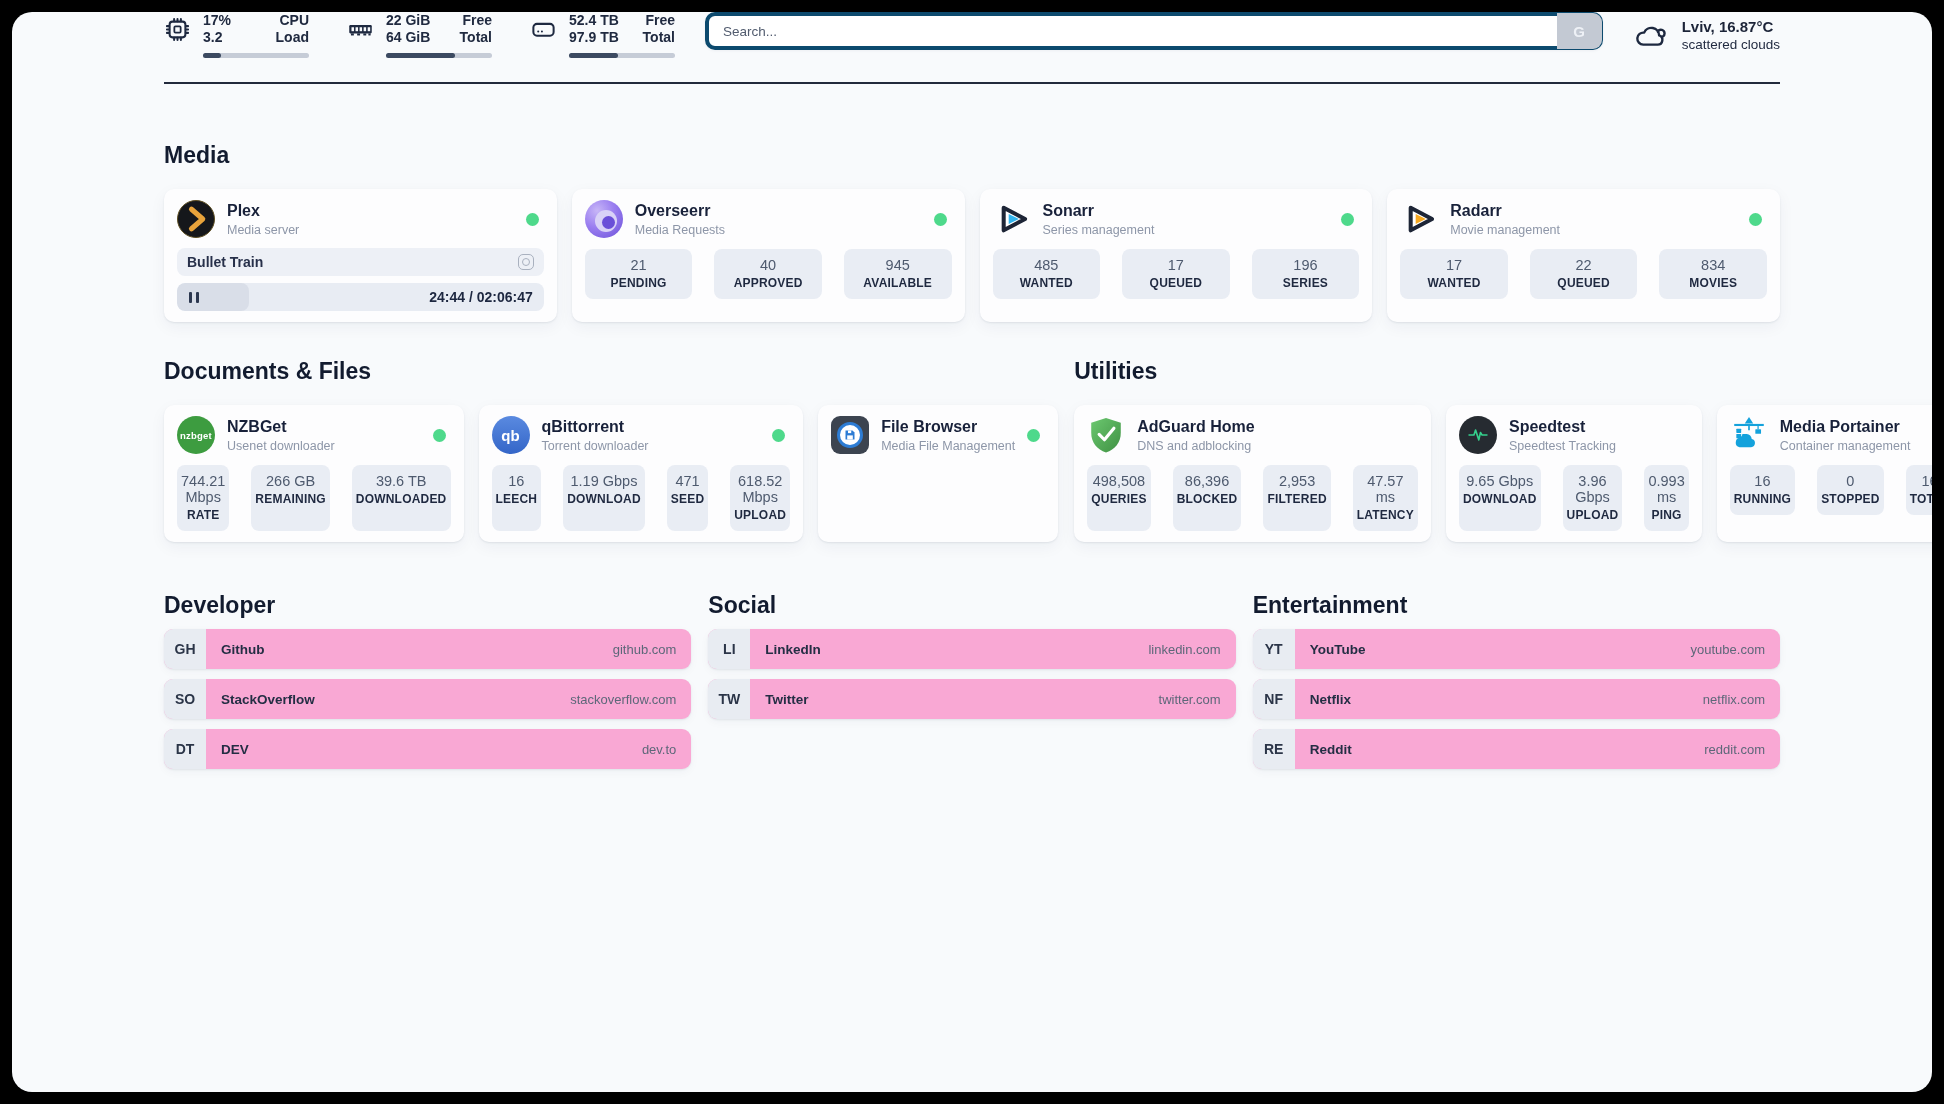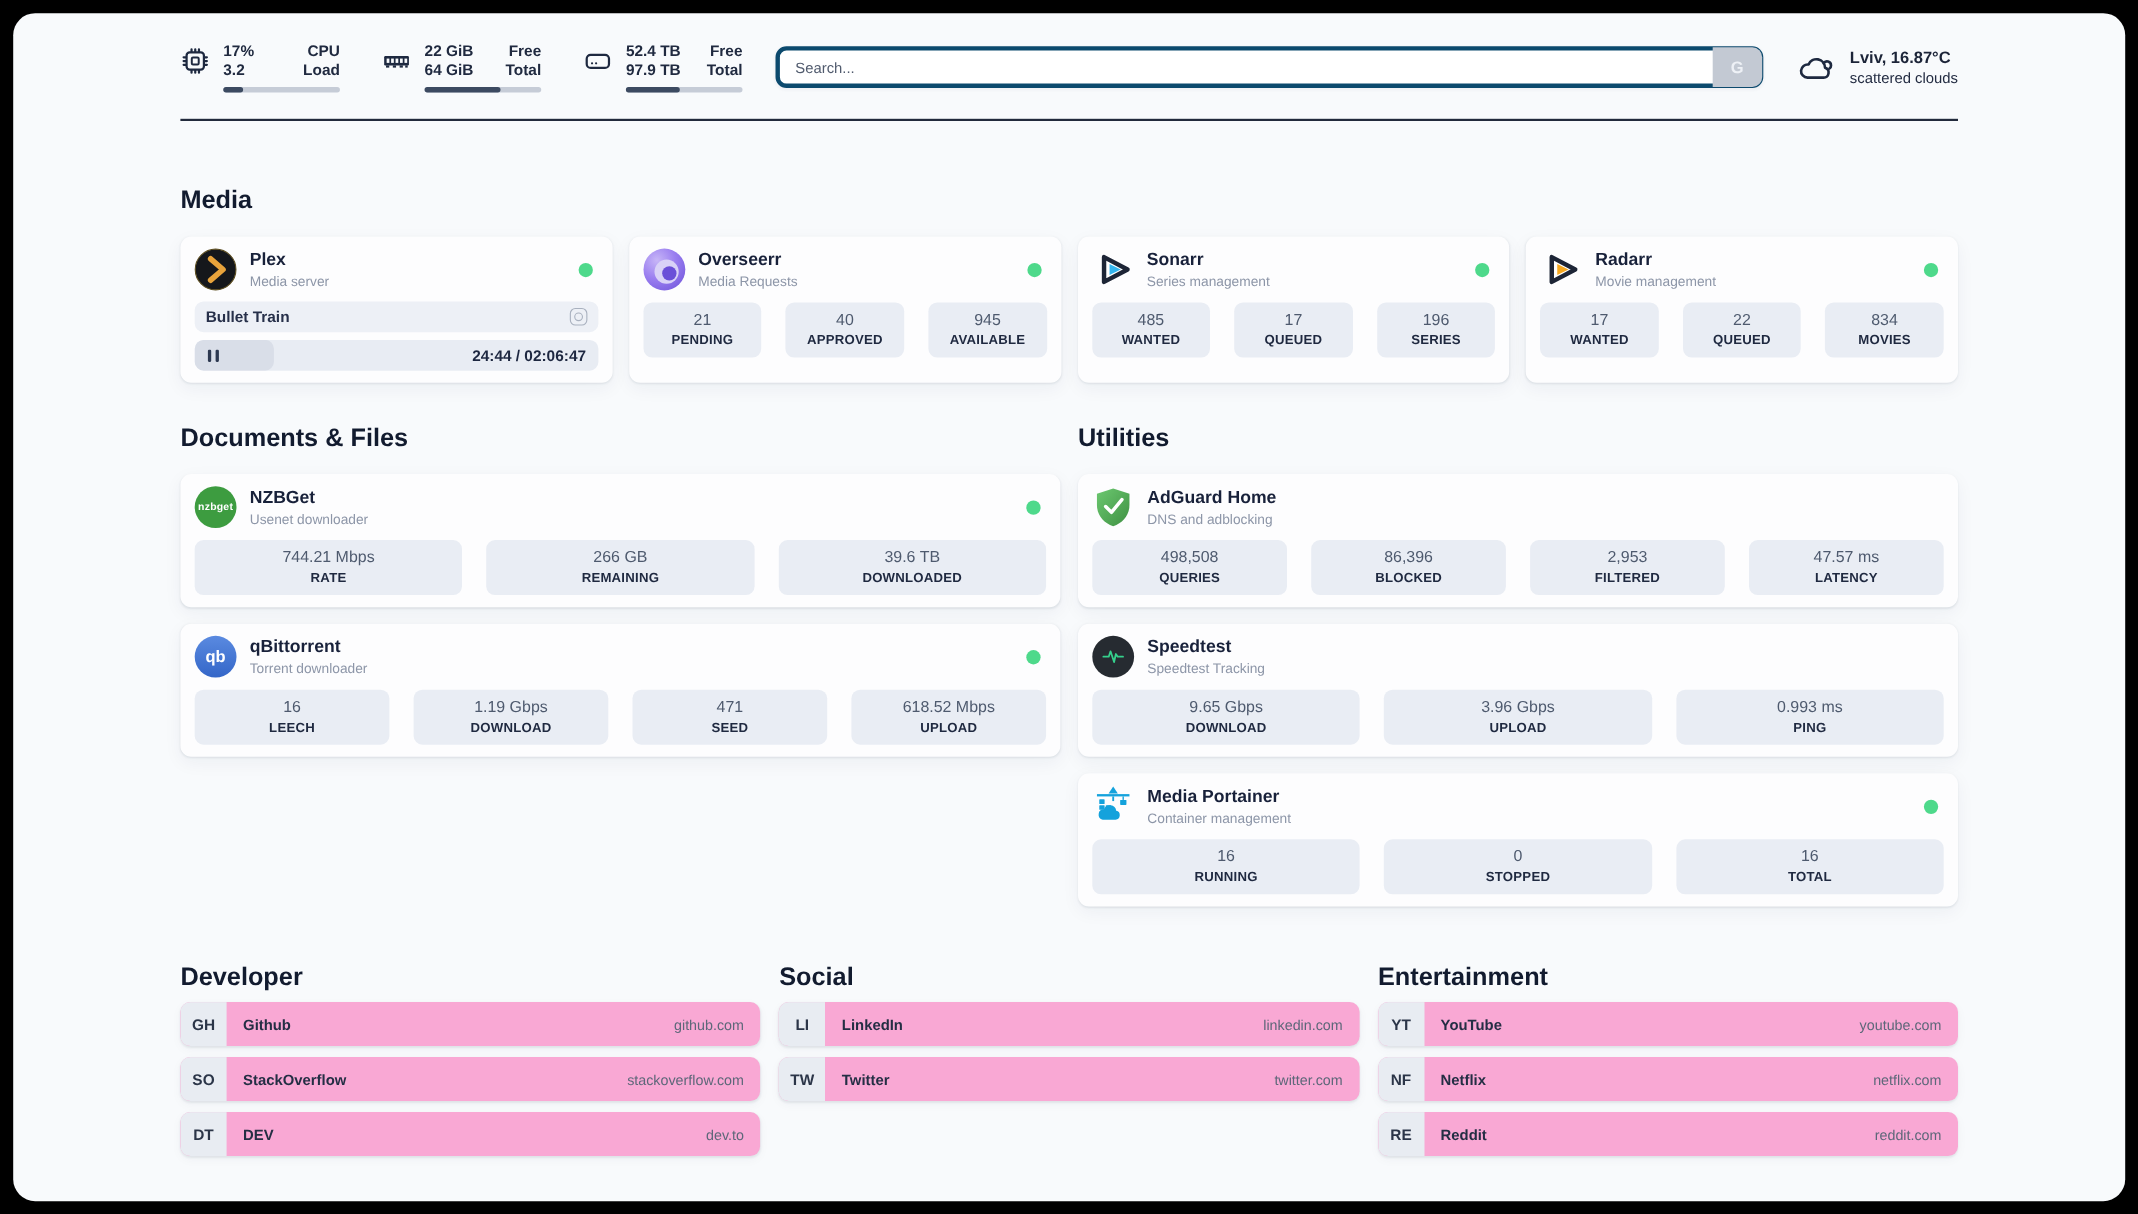--- a/index.html
+++ b/index.html
@@ -4,21 +4,21 @@
 <style>
   html,body{margin:0;padding:0;}
   body{
     width:1944px;height:1104px;background:#000;position:relative;
     font-family:"Liberation Sans",sans-serif;overflow:hidden;
   }
   .frame{position:absolute;inset:12px;background:#f8fafc;border-radius:20px;overflow:hidden;}
   .content{padding:0 152px;}
 
   
-  .header{display:flex;align-items:center;padding-top:26px;}
+  .header{display:flex;}
   .stats{display:flex;gap:38px;align-items:flex-start;}
   .stat-top{display:flex;align-items:center;gap:12px;}
   .sicon{width:27px;height:27px;flex:0 0 auto;}
   .sicon svg{width:100%;height:100%;display:block;}
   .stat-cols{display:grid;grid-template-columns:1fr auto;column-gap:22px;min-width:106px;
     font-size:14px;font-weight:600;color:#202a40;line-height:17px;}
   .stat-cols .lab{text-align:right;}
   .sbar{height:5px;background:#c6ccd7;border-radius:3px;margin:7px 0 0 39px;}
   .sbar .fill{height:100%;background:#3c4a61;border-radius:3px;}
 
@@ -68,21 +68,21 @@
     display:flex;align-items:center;justify-content:center;}
   .target i{width:6px;height:6px;border:1.6px solid #a9b1bf;border-radius:50%;display:block;}
   .progress-row{margin-top:7px;height:28px;background:#e8ecf3;border-radius:8px;position:relative;
     overflow:hidden;display:flex;align-items:center;}
   .pfill{position:absolute;left:0;top:0;bottom:0;background:#d9dee8;border-radius:8px;}
   .pause{position:relative;margin-left:12px;display:flex;gap:3.5px;}
   .pause i{width:3.4px;height:11px;background:#2c3850;border-radius:1px;display:block;}
   .ptime{position:relative;margin-left:auto;margin-right:11px;font-size:14px;font-weight:600;color:#1d2740;}
 
   .two-col{display:grid;grid-template-columns:1fr 1fr;gap:16px;margin-top:36px;align-items:start;}
-  .col-cards{display:flex;flex-direction:column;gap:15px;margin-top:20px;justify-content:flex-end;}
+  .col-cards{display:flex;flex-direction:row;gap:15px;margin-top:20px;justify-content:flex-end;}
 
   
   .links-grid{display:grid;grid-template-columns:repeat(3,1fr);gap:17px;margin-top:50px;align-items:start;}
   .link-row{height:40px;background:#f9a8d4;border-radius:9px;display:flex;align-items:center;
     margin-top:10px;overflow:hidden;cursor:pointer;
     box-shadow:0 1px 2px rgba(25,39,70,.08),0 3px 10px rgba(25,39,70,.04);}
   .badge{width:42px;align-self:stretch;background:#e8ecf2;display:flex;align-items:center;justify-content:center;
     font-size:14px;font-weight:600;color:#2b3548;flex:0 0 auto;}
   .lname{margin-left:15px;font-size:13.5px;font-weight:600;color:#242e44;}
   .lurl{margin-left:auto;margin-right:15px;font-size:13px;color:#5d6779;}
@@ -381,20 +381,38 @@
                 <div class="tile-v">471</div>
                 <div class="tile-l">SEED</div>
               </div>
               <div class="tile">
                 <div class="tile-v">618.52 Mbps</div>
                 <div class="tile-l">UPLOAD</div>
               </div>
             </div>
           </div>
 
+          <div class="card">
+            <div class="card-head">
+              <span class="fb-sq">
+                <span class="fb-circle">
+                  <svg viewBox="0 0 12 12">
+                    <path d="M1.5 1.5h7l2 2v7h-9z" fill="#2d7cd4"></path>
+                    <rect x="4" y="1.5" width="3.2" height="2.6" fill="#fff"></rect>
+                    <rect x="3.2" y="6.4" width="5.6" height="4.1" fill="#fff"></rect>
+                  </svg>
+                </span>
+              </span>
+              <div class="titles">
+                <div class="app-name">File Browser</div>
+                <div class="app-desc">Media File Management</div>
+              </div>
+              <span class="dot"></span>
+            </div>
+          </div>
         </div>
       </div>
 
       <div>
         <div class="section-title">Utilities</div>
         <div class="col-cards">
 
           <div class="card">
             <div class="card-head">
               <span class="app-icon">

